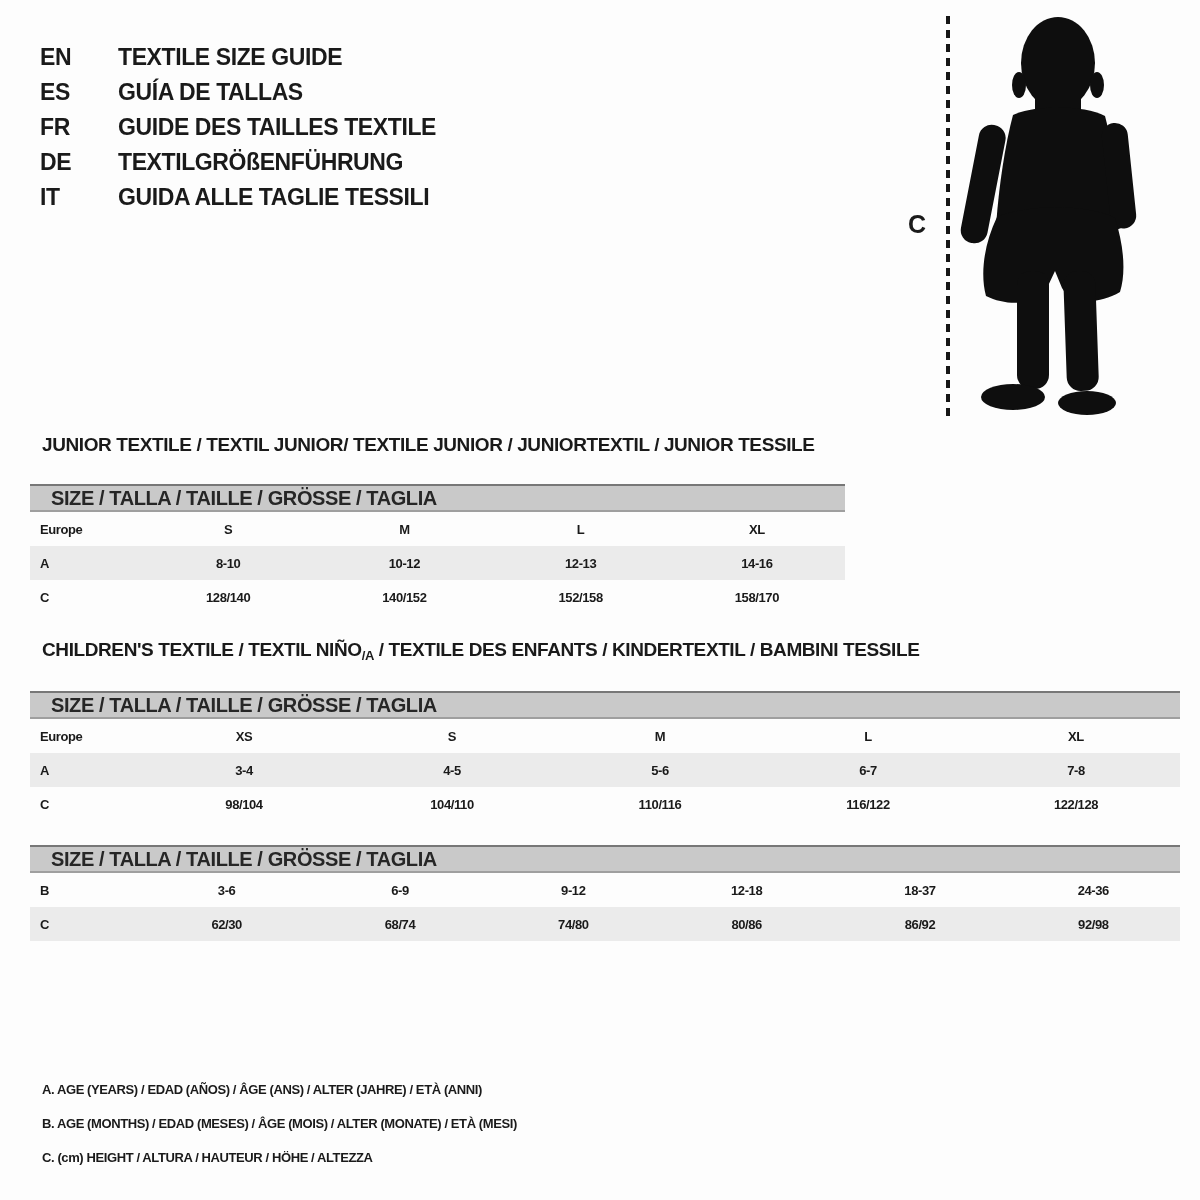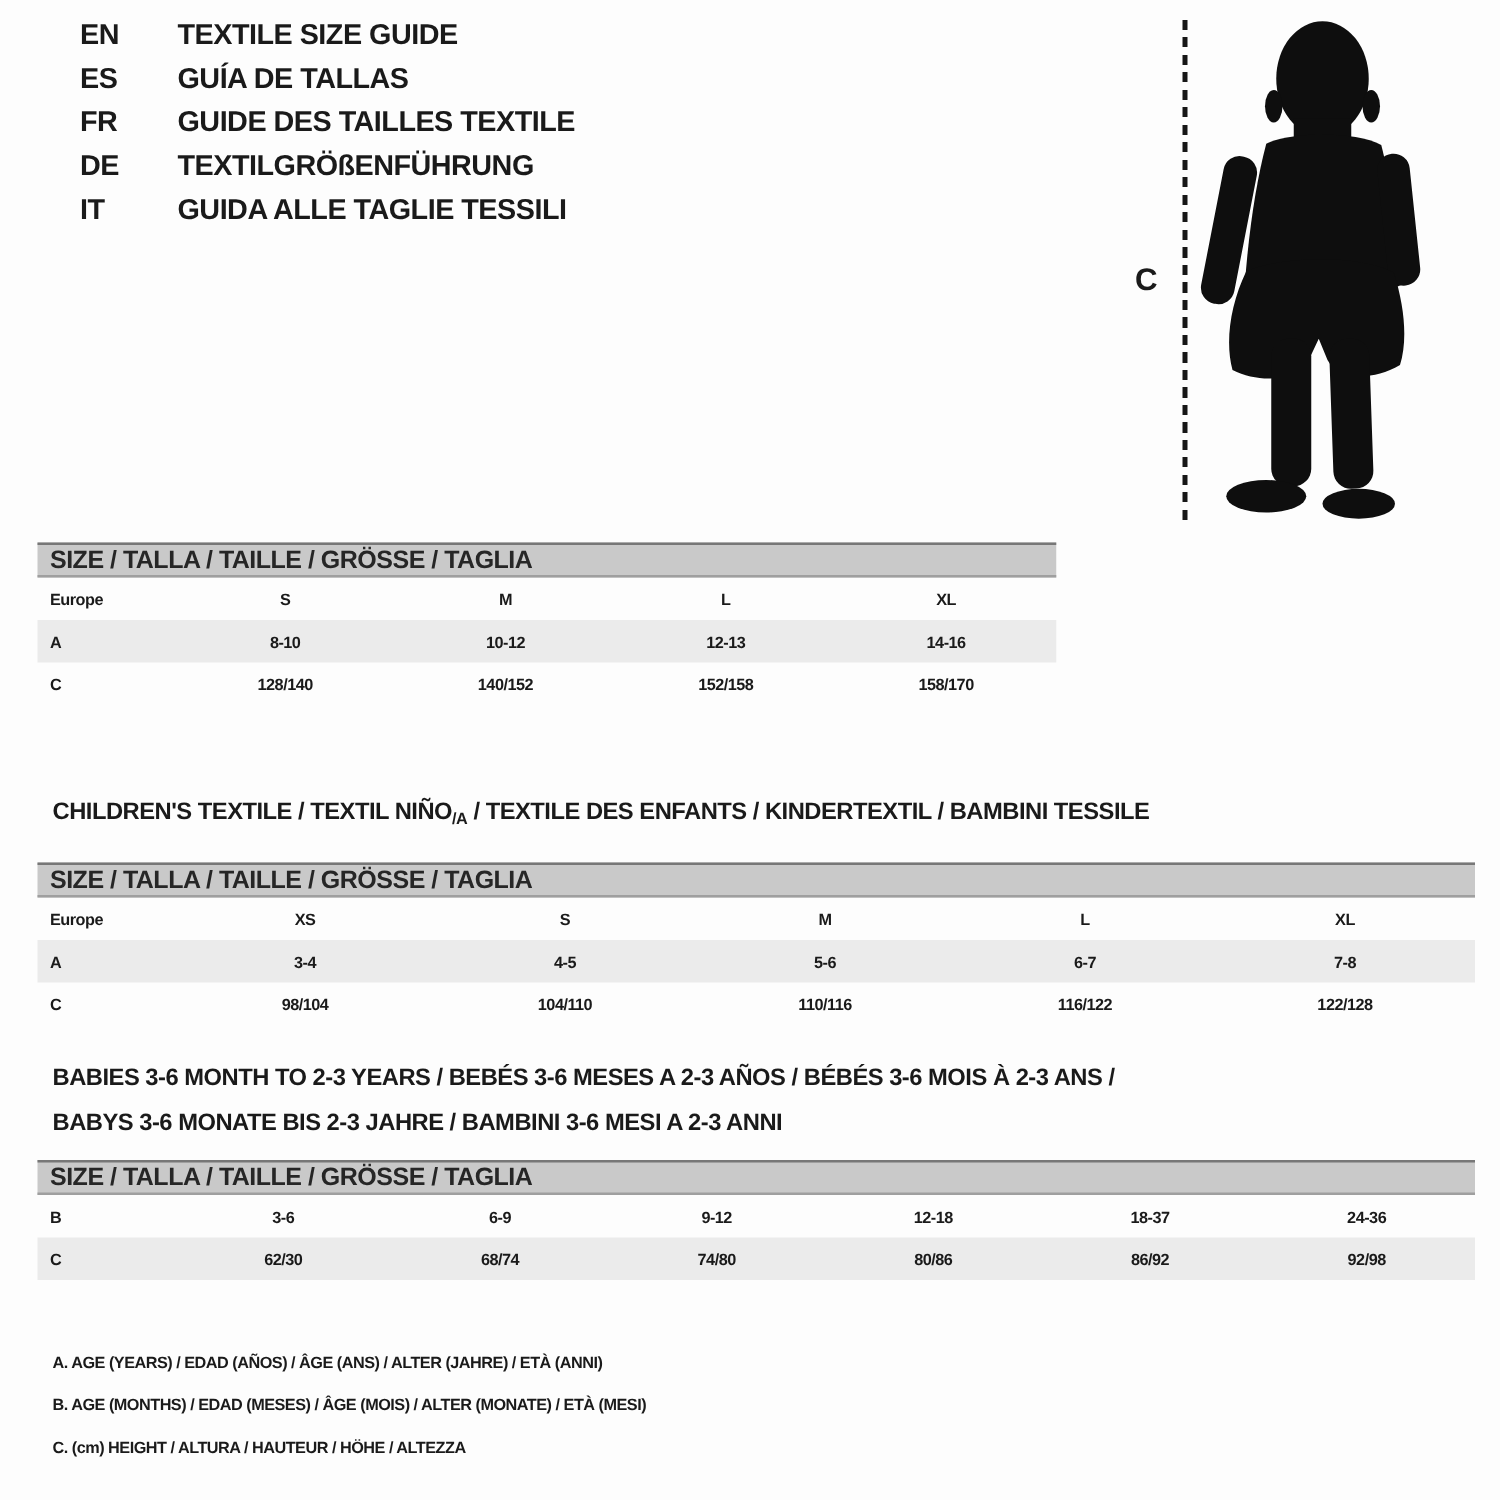--- a/index.html
+++ b/index.html
@@ -10,21 +10,21 @@
     font-weight: bold;
     color: #1a1a1a;
   }
   .page {
     position: relative; width: 1200px; height: 1200px;
     background: #fdfdfd; overflow: hidden;
     letter-spacing: -0.4px;
   }
 
   
-  .lang-list { position: absolute; top: 10px; left: 40px; font-size: 23px; margin-left: 24px; }
+  .lang-list { position: absolute; top: 40px; left: 40px; font-size: 23px; }
   .lang-row { display: flex; height: 35px; align-items: center; }
   .lang-code { width: 78px; }
 
   
   .figure { position: absolute; top: 0; left: 880px; width: 320px; height: 430px; }
   .dash-line {
     position: absolute; left: 66px; top: 16px; width: 4px; height: 400px;
     background: repeating-linear-gradient(to bottom, #161616 0 8px, transparent 8px 14px);
   }
   .c-label { position: absolute; left: 28px; top: 210px; font-size: 25px; }
@@ -37,21 +37,21 @@
   .sec-babies { top: 845px; width: 1150px; }
 
   .sec-title { font-size: 19px; line-height: 22px; padding-left: 12px; white-space: nowrap; }
   .sec-junior .sec-title, .sec-children .sec-title { margin-bottom: 28px; }
   .babies-title { font-size: 19px; line-height: 36px; padding-left: 12px; white-space: nowrap; margin-bottom: 11px; }
   .sub { font-size: 13px; position: relative; top: 4px; }
 
   .bar {
     height: 28px; background: #c9c9c9;
     border-top: 2px solid #777777; border-bottom: 2px solid #9f9f9f;
-    display: flex; align-items: center; padding-left: 10px;
+    display: flex; align-items: center; padding-left: 21px;
     font-size: 20px; color: #262626; white-space: nowrap;
   }
   .trow { display: grid; align-items: center; height: 34px; font-size: 13px; }
   .cols5 { grid-template-columns: 110px repeat(4, 1fr); }
   .cols6 { grid-template-columns: 110px repeat(5, 1fr); }
   .cols7 { grid-template-columns: 110px repeat(6, 1fr); }
   .rlabel { text-align: left; padding-left: 10px; }
   .cell { text-align: center; }
   .shaded { background: #ebebeb; }
 
@@ -106,20 +106,21 @@
 
       <rect x="62" y="258" width="32" height="118" rx="14"></rect>
       <rect x="108" y="258" width="32" height="120" rx="14" transform="rotate(-2 124 258)"></rect>
 
       <ellipse cx="58" cy="384" rx="32" ry="13"></ellipse>
       <ellipse cx="132" cy="390" rx="29" ry="12"></ellipse>
     </svg>
   </div>
 
   <div class="sec sec-junior">
+    <div class="sec-title">JUNIOR TEXTILE / TEXTIL JUNIOR/ TEXTILE JUNIOR / JUNIORTEXTIL / JUNIOR TESSILE</div>
     <div class="bar">
       <span>SIZE / TALLA / TAILLE / GRÖSSE / TAGLIA</span>
     </div>
     <div class="trow cols5">
       <div class="rlabel">Europe</div>
       <div class="cell">S</div>
       <div class="cell">M</div>
       <div class="cell">L</div>
       <div class="cell">XL</div>
     </div>
@@ -164,24 +165,20 @@
       <div class="rlabel">C</div>
       <div class="cell">98/104</div>
       <div class="cell">104/110</div>
       <div class="cell">110/116</div>
       <div class="cell">116/122</div>
       <div class="cell">122/128</div>
     </div>
   </div>
 
   <div class="sec sec-babies">
-    <div class="babies-title">
-      <div>BABIES 3-6 MONTH TO 2-3 YEARS / BEBÉS 3-6 MESES A 2-3 AÑOS / BÉBÉS 3-6 MOIS À 2-3 ANS /</div>
-      <div>BABYS 3-6 MONATE BIS 2-3 JAHRE / BAMBINI 3-6 MESI A 2-3 ANNI</div>
-    </div>
     <div class="bar">
       <span>SIZE / TALLA / TAILLE / GRÖSSE / TAGLIA</span>
     </div>
     <div class="trow cols7">
       <div class="rlabel">B</div>
       <div class="cell">3-6</div>
       <div class="cell">6-9</div>
       <div class="cell">9-12</div>
       <div class="cell">12-18</div>
       <div class="cell">18-37</div>

